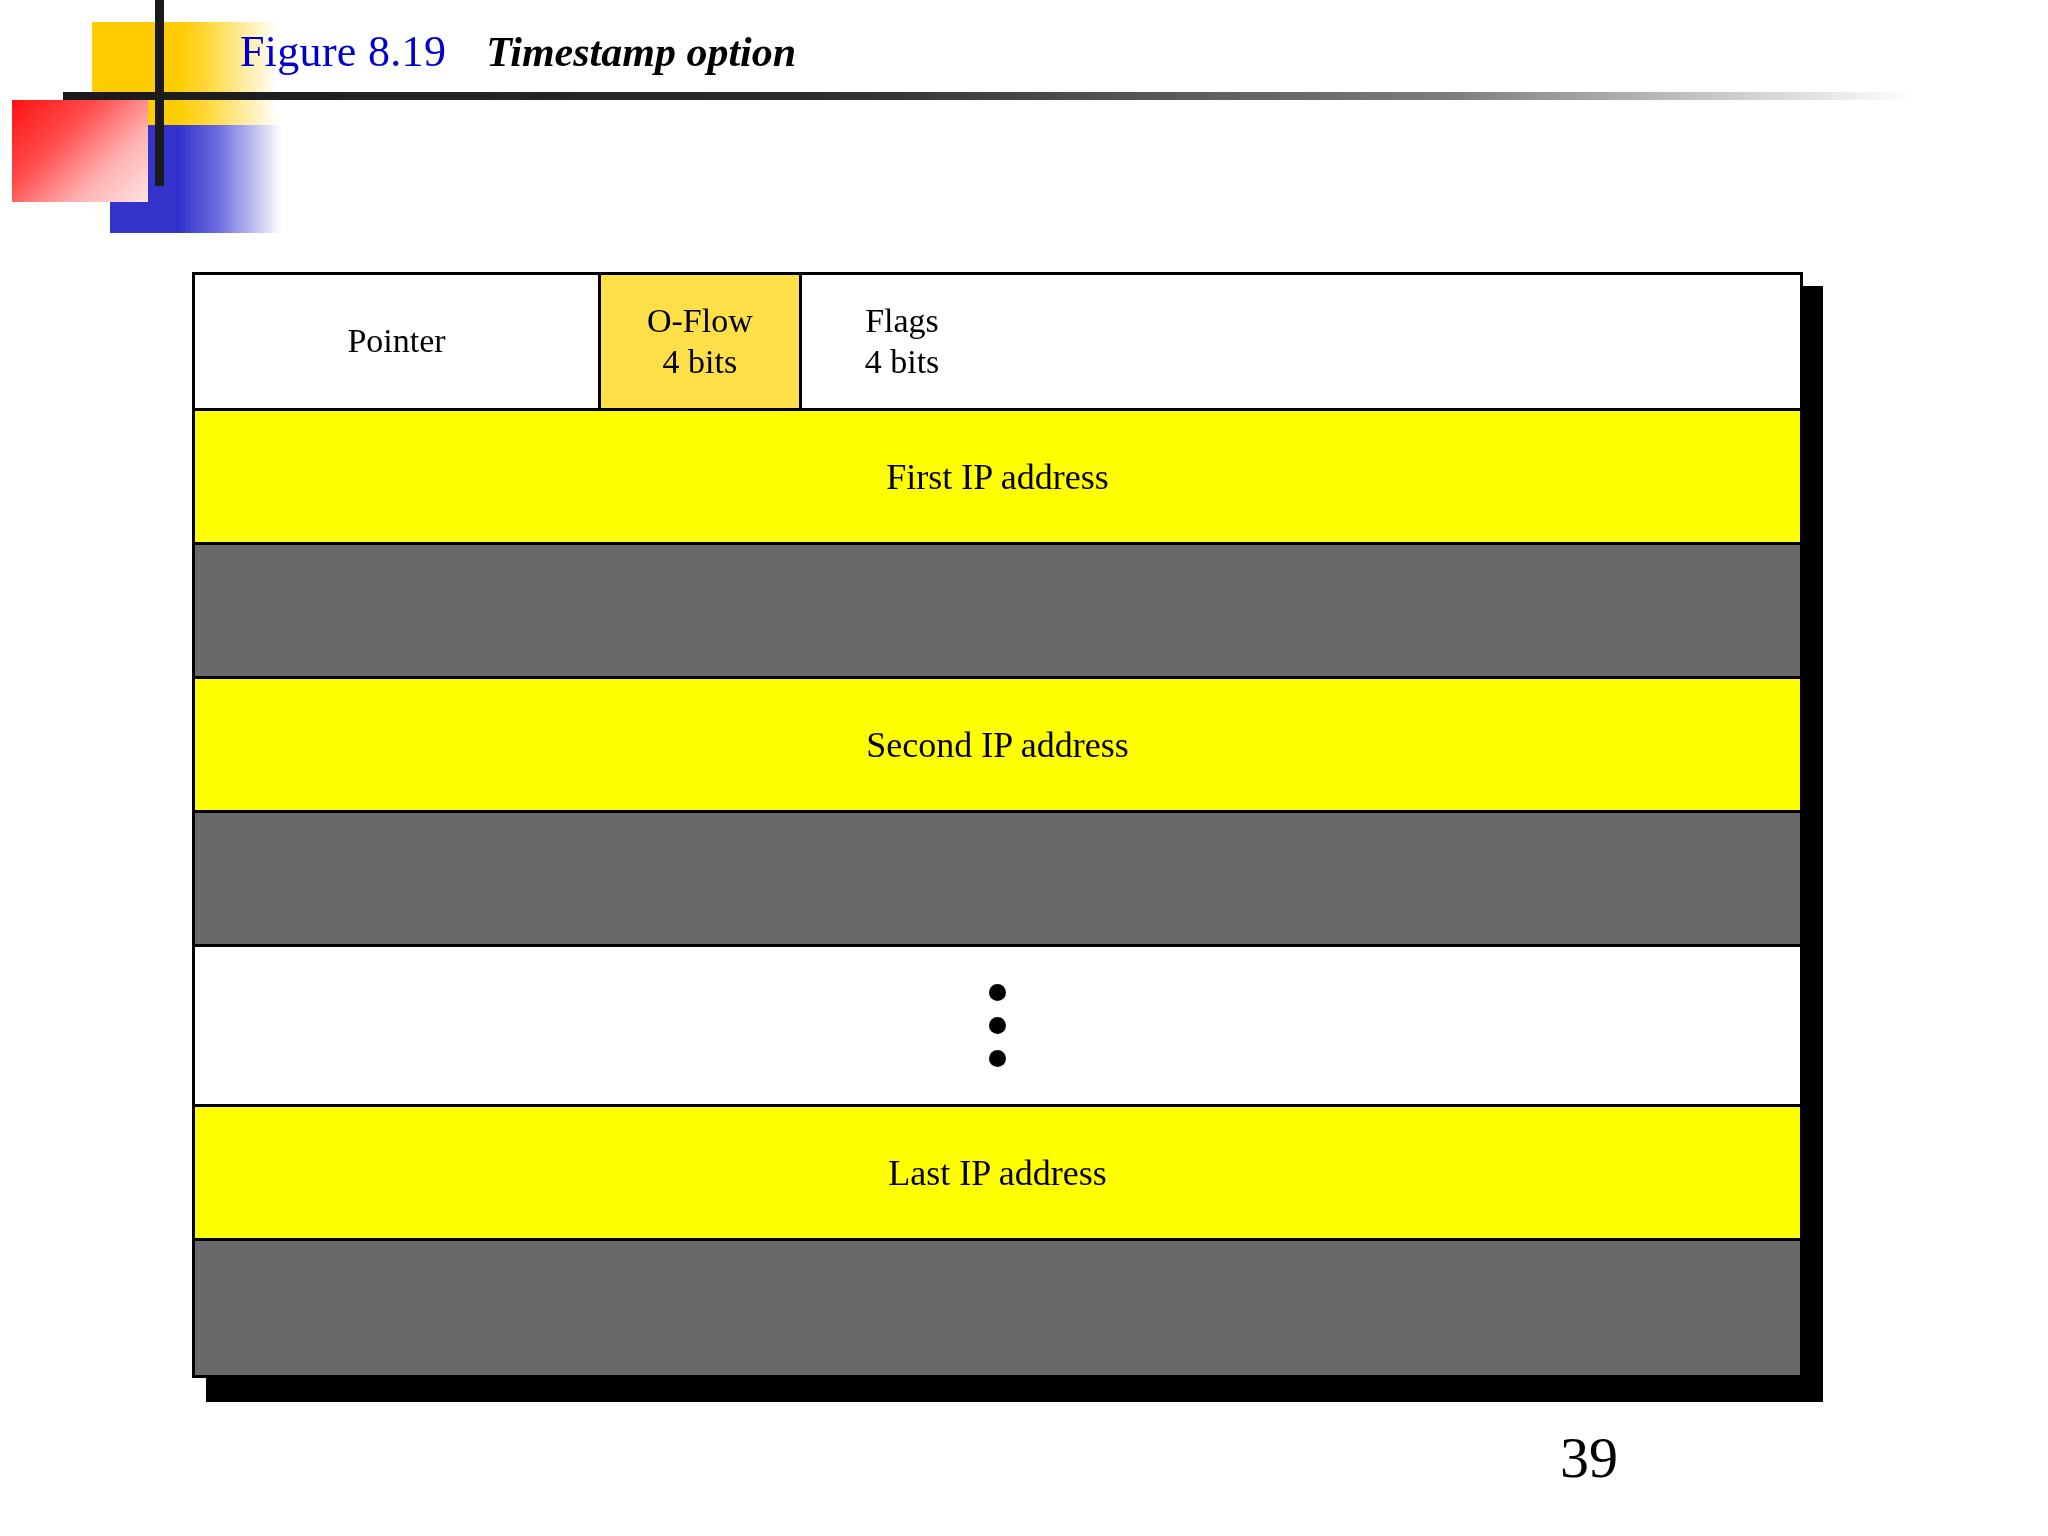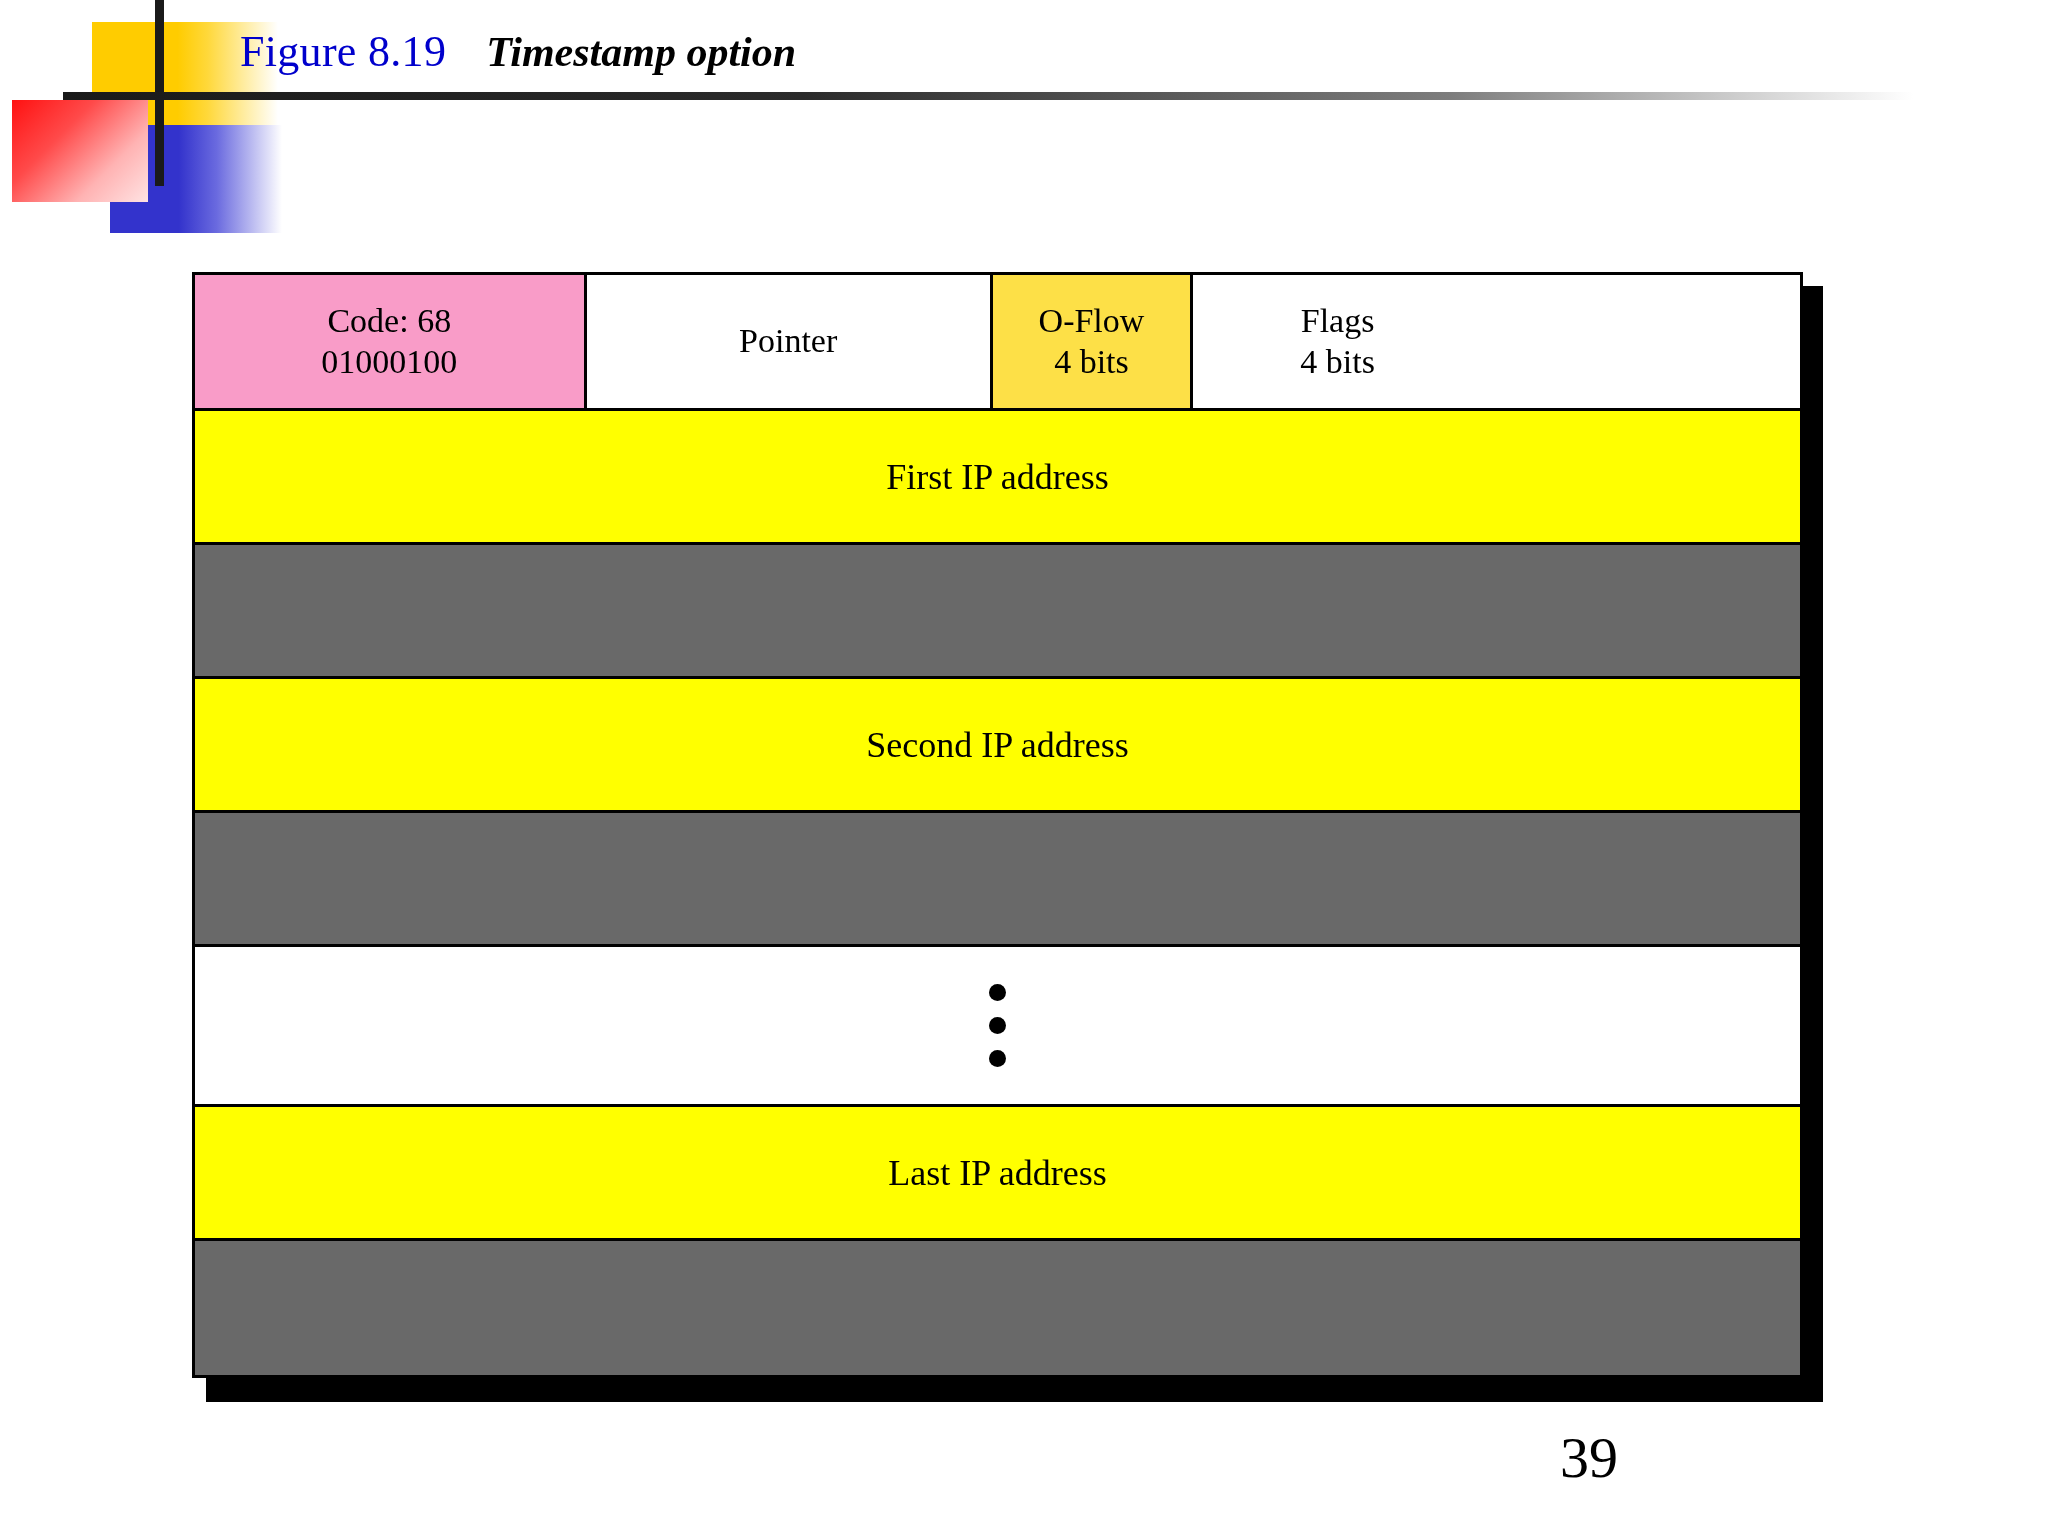--- a/index.html
+++ b/index.html
@@ -110,21 +110,21 @@
     align-items: center;
     justify-content: center;
     text-align: center;
     font-family: "Liberation Serif", "DejaVu Serif", serif;
     font-size: 34px;
     line-height: 1.18;
     color: #000000;
     border-right: 3px solid #000000;
     padding: 10px 4px;
   }
-  .cell:last-child { border-right: none; margin-left: 44px; }
+  .cell:last-child { border-right: none; }
 
   .c-code   { width: 24.4%; background: #F99CC8; }
   .c-length { width: 25.3%; background: #ffffff; }
   .c-ptr    { width: 25.3%; background: #ffffff; }
   .c-oflow  { width: 12.5%; background: #fde047; }
   .c-flags  { width: 12.5%; background: #ffffff; }
 
   .row-header { height: 136px; }
 
   .band {
@@ -189,24 +189,20 @@
   <div class="title-wrap">
     <span class="title-fig">Figure 8.19</span>
     <span class="title-name">Timestamp option</span>
   </div>
 
   <div id="diagram">
     <div class="shadow-layer"></div>
     <div class="table-layer">
 
       <div class="row row-header">
-        <div class="cell c-code">
-          <span>Code: 68</span>
-          <span>01000100</span>
-        </div>
         <div class="cell c-ptr">
           <span>Pointer</span>
         </div>
         <div class="cell c-oflow">
           <span>O-Flow</span>
           <span>4 bits</span>
         </div>
         <div class="cell c-flags">
           <span>Flags</span>
           <span>4 bits</span>

